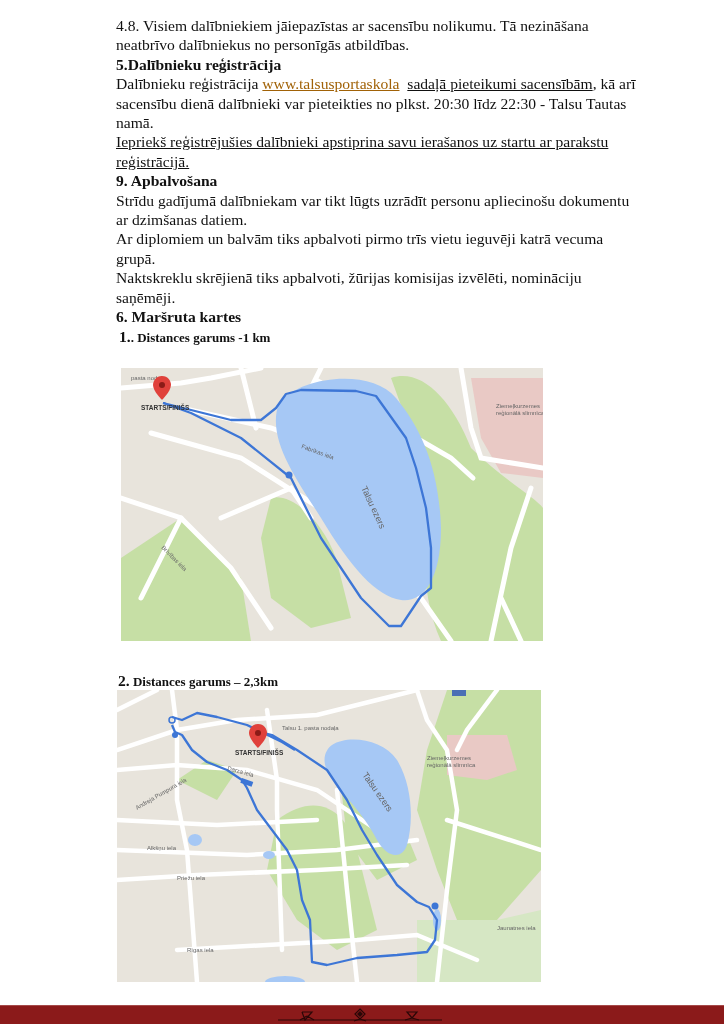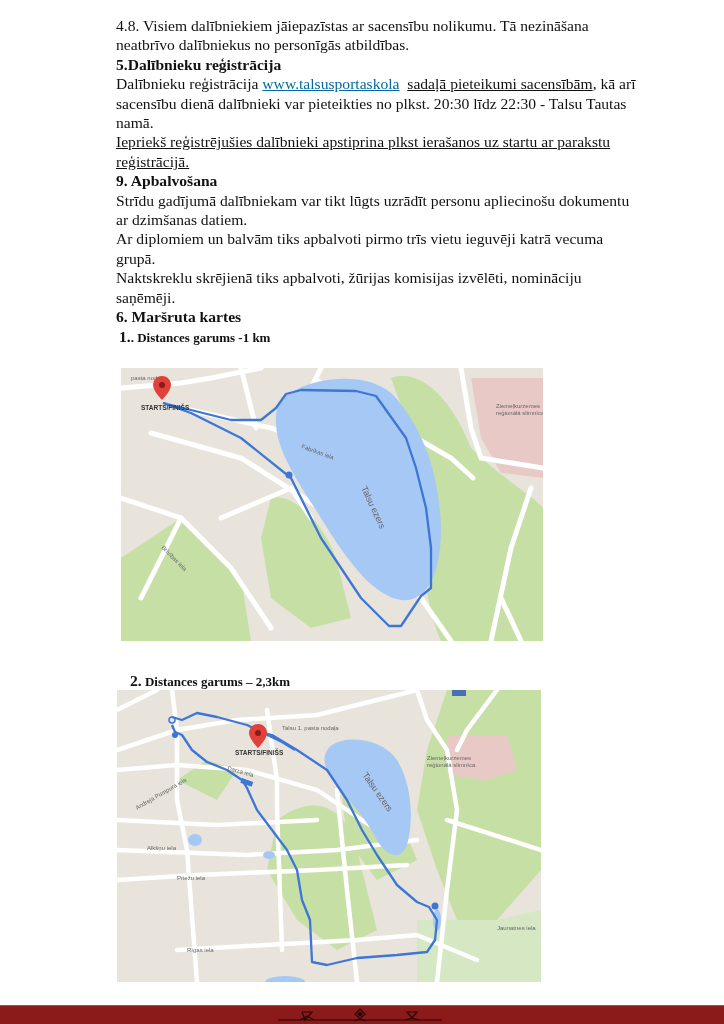--- a/index.html
+++ b/index.html
@@ -1,38 +1,38 @@
 <!DOCTYPE html>
 <html><head>
 <meta charset="utf-8">
 <style>
   html, body { margin:0; padding:0; }
   body { width:724px; height:1024px; background:#ffffff; position:relative; overflow:hidden;
          font-family:"Liberation Serif", serif; color:#111; }
   .page-text { position:absolute; left:116px; top:16px; width:520px; font-size:15.6px; line-height:19.4px; }
   .page-text p { margin:0; }
   .heading { font-weight:bold; }
-  .link { color:#0369a1; text-decoration:underline; }
+  .link { color:#a16207; text-decoration:underline; }
   .ul { text-decoration:underline;margin-top:28px; }
   .sub { font-weight:bold; font-size:13px; }
   .sub .num { font-size:15.6px; }
   .map { position:absolute; overflow:hidden; background:#e8e4dc; }
   .map svg { display:block; }
   .footer { position:absolute; left:0; top:1005px; width:724px; height:19px; background:#8b1a1a; border-top:1px solid #a54a4a; }
   .footer svg { position:absolute; left:270px; top:0; }
   .lbl { font-family:"Liberation Sans", sans-serif; fill:#666; }
 </style>
 </head>
 <body>
 
 <div class="page-text">
   <p>4.8. Visiem dalībniekiem jāiepazīstas ar sacensību nolikumu. Tā nezināšana neatbrīvo dalībniekus no personīgās atbildības.</p>
   <p class="heading">5.Dalībnieku reģistrācija</p>
   <p><span>Dalībnieku reģistrācija </span><a class="link">www.talsusportaskola</a>&nbsp; <span class="ul">sadaļā pieteikumi sacensībām</span><span>, kā arī sacensību dienā dalībnieki var pieteikties no plkst. 20:30 līdz 22:30 - Talsu Tautas namā.</span></p>
-  <p class="ul"> Iepriekš reģistrējušies dalībnieki apstiprina plkst ierašanos uz startu ar parakstu reģistrācijā.</p>
+  <p class="ul"> Iepriekš reģistrējušies dalībnieki apstiprina savu ierašanos uz startu ar parakstu reģistrācijā.</p>
   <p class="heading">9. Apbalvošana</p>
   <p>Strīdu gadījumā dalībniekam var tikt lūgts uzrādīt personu apliecinošu dokumentu ar dzimšanas datiem.</p>
   <p>Ar diplomiem un balvām tiks apbalvoti  pirmo trīs vietu ieguvēji katrā vecuma grupā.</p>
   <p>Naktskreklu skrējienā tiks apbalvoti, žūrijas komisijas izvēlēti, nomināciju saņēmēji.</p>
   <p class="heading">6. Maršruta kartes</p>
   <p class="sub" style="padding-left:3px;"><span class="num">1.</span><span>. Distances garums -1 km</span></p>
 </div>
 
 <div class="map" style="left:121px; top:368px; width:422px; height:273px;">
   <svg width="422" height="273" viewBox="0 0 422 273">
@@ -74,21 +74,21 @@
     <text class="lbl" x="10" y="12" font-size="6">pasta nodaļa</text>
 
     <g>
       <path d="M41 8 C35 8 32 13 32 17 C32 23 41 32 41 32 C41 32 50 23 50 17 C50 13 47 8 41 8 Z" fill="#e0413b"></path>
       <circle cx="41" cy="17" r="3" fill="#8b1b17"></circle>
     </g>
     <text x="20" y="42" font-size="6.5" font-weight="bold" font-family="Liberation Sans, sans-serif" fill="#333">STARTS/FINIŠS</text>
   </svg>
 </div>
 
-<div style="position:absolute; left:130px; top:672px; font-weight:bold; font-size:13px;"><span style="font-size:15.6px">2.</span><span> Distances garums – 2,3km</span></div>
+<div style="position:absolute; left:118px; top:672px; font-weight:bold; font-size:13px;"><span style="font-size:15.6px">2.</span><span> Distances garums – 2,3km</span></div>
 
 <div class="map" style="left:117px; top:690px; width:424px; height:292px;">
   <svg width="424" height="292" viewBox="0 0 424 292">
     <rect width="424" height="292" fill="#e8e4dc"></rect>
 
     <path d="M160 130 C200 100 230 120 240 160 L260 240 L220 260 L180 230 L150 180 Z" fill="#c6dfa5"></path>
     <path d="M220 60 C260 80 280 120 300 170 L260 190 L230 150 Z" fill="#c6dfa5"></path>
     <path d="M330 0 L424 0 L424 180 L380 230 L340 230 L320 180 L300 120 L310 60 Z" fill="#c6dfa5"></path>
     <path d="M300 230 L380 230 L424 220 L424 292 L300 292 Z" fill="#d6e7c4"></path>
     <path d="M60 90 L90 70 L120 80 L100 110 Z" fill="#c6dfa5"></path>

